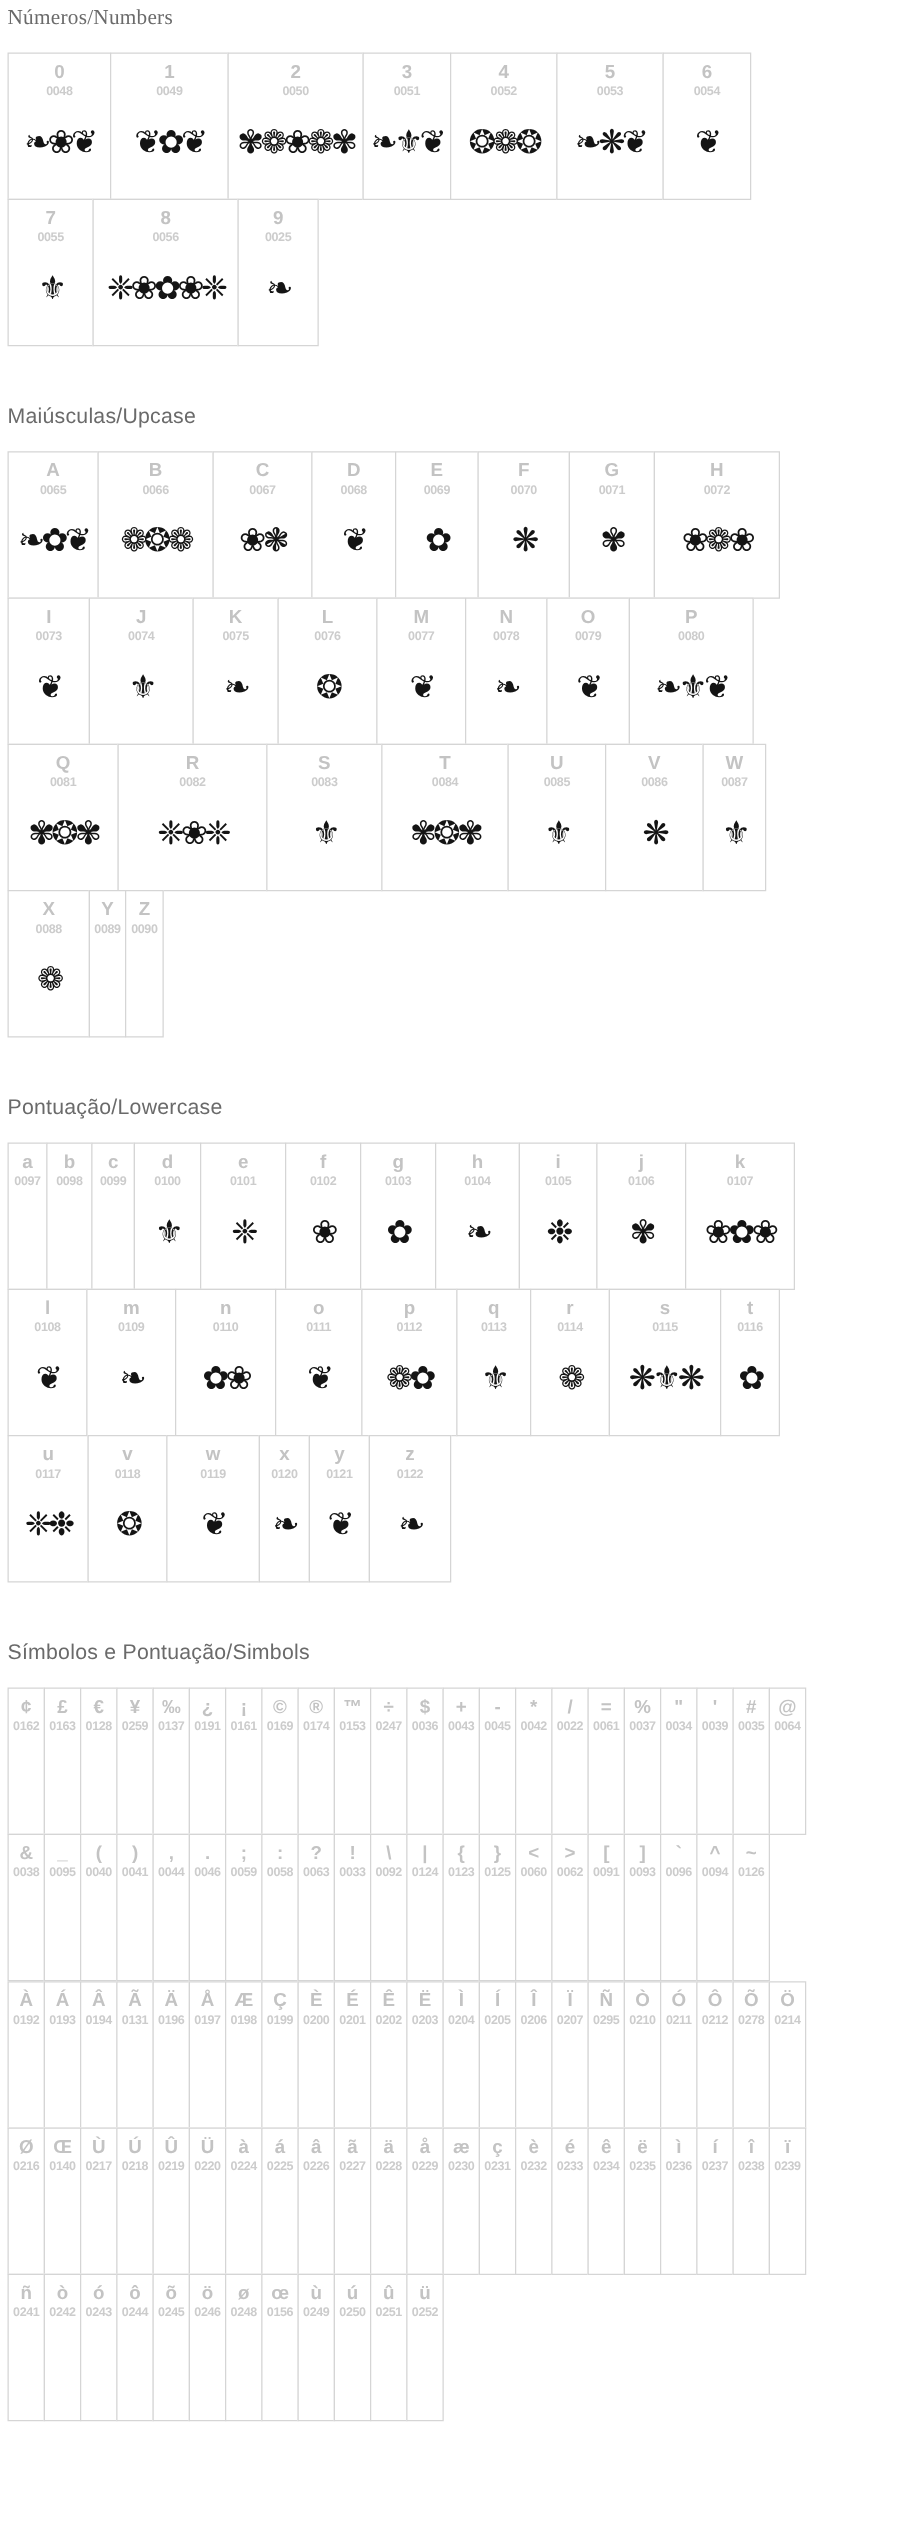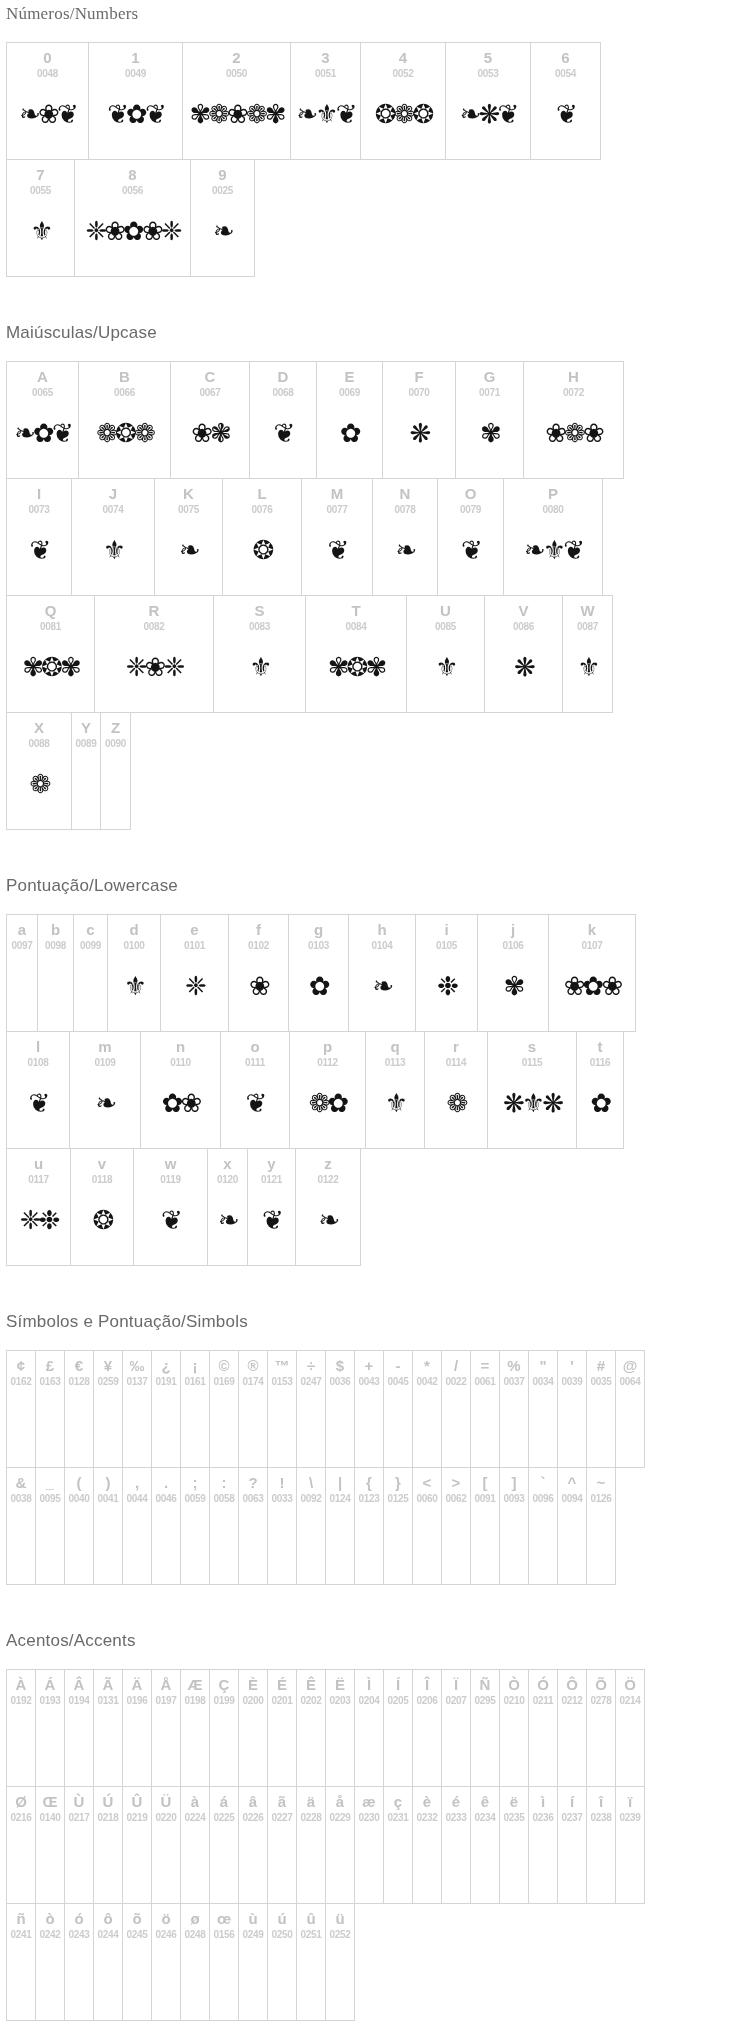--- a/index.html
+++ b/index.html
@@ -555,21 +555,20 @@
             <div class="code">0094</div>
           </div>
           <div class="cell" style="width: 30px;">
             <div class="ch">~</div>
             <div class="code">0126</div>
           </div>
         </div>
       </div>
     </div>
     <div class="section">
-      <h2 class="sec-title">Acentos/Accents</h2>
       <div class="grid">
         <div class="row">
           <div class="cell" style="width: 30px;">
             <div class="ch">À</div>
             <div class="code">0192</div>
           </div>
           <div class="cell" style="width: 30px;">
             <div class="ch">Á</div>
             <div class="code">0193</div>
           </div>

